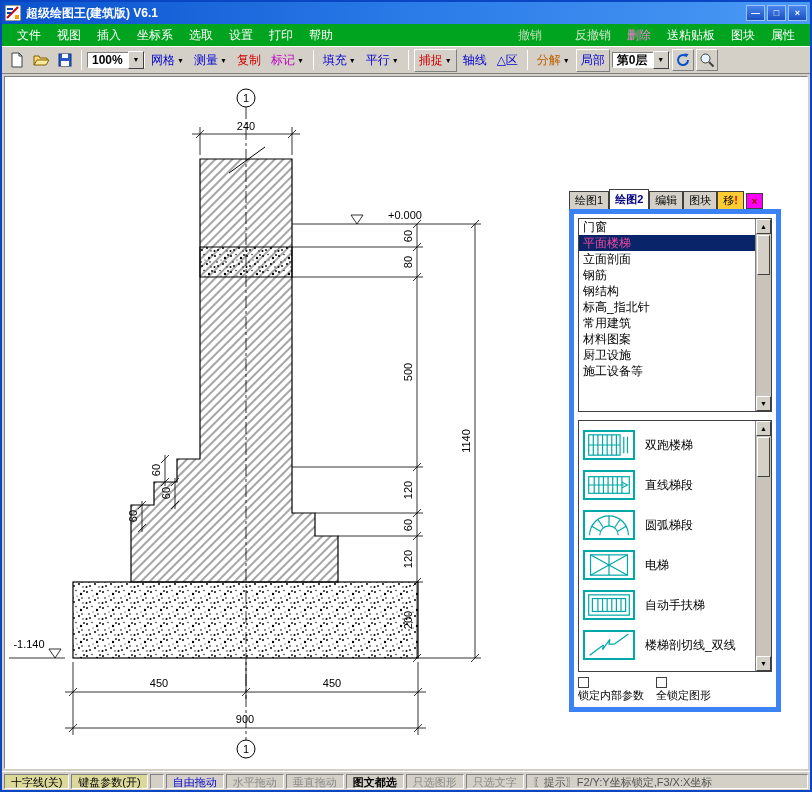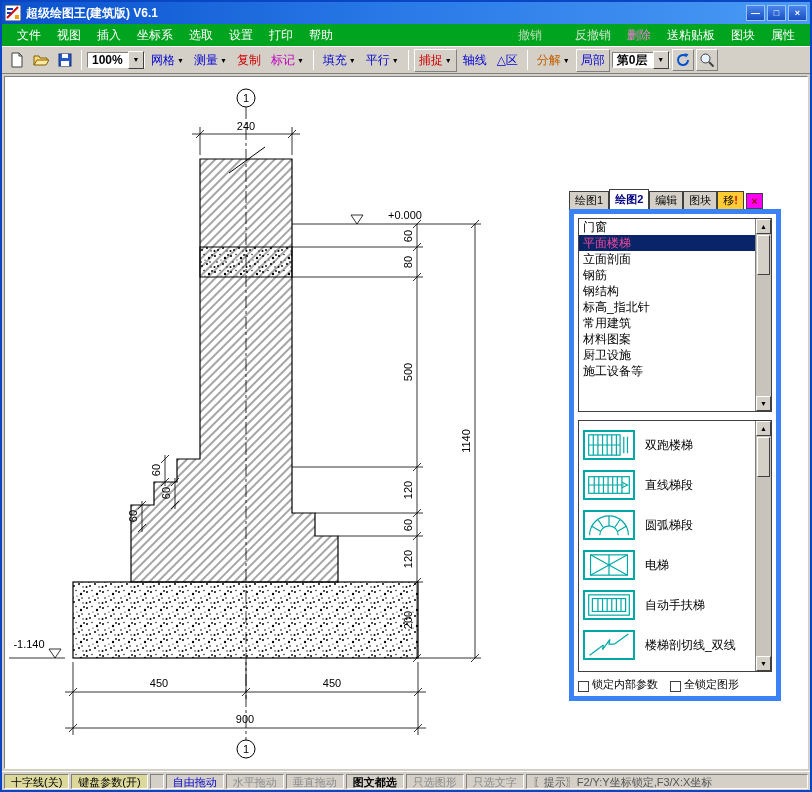--- a/index.html
+++ b/index.html
@@ -60,21 +60,21 @@
     display:flex;flex-direction:column;}
   .scroll-btn{height:15px;background:#d4d0c8;border:1px solid;border-color:#fff #404040 #404040 #fff;
     font-size:7px;text-align:center;line-height:13px;color:#000;flex:0 0 auto;}
   .scroll-thumb{height:40px;background:#d4d0c8;border:1px solid;border-color:#fff #404040 #404040 #fff;margin:1px;flex:0 0 auto;}
   .scroll-track{flex:1 1 auto;}
   .stair-list{position:relative;border:1px solid #404040;height:252px;margin-top:8px;padding:4px 18px 0 4px;background:#fff;}
   .stair-row{display:flex;align-items:center;height:40px;gap:10px;cursor:default;}
   .stair-icon{width:52px;height:30px;border:2px solid #00a8a8;background:#fff;display:flex;align-items:center;justify-content:center;flex:0 0 auto;}
   .stair-label{font-size:12px;white-space:nowrap;}
   .chk-row{display:flex;margin-top:5px;gap:12px;font-size:11px;align-items:center;}
-  .chk-item{display:flex;align-items:flex-end;}
+  .chk-item{display:flex;align-items:flex-start;flex-direction:column;}
   .chk{width:11px;height:11px;background:#fff;border:1px solid #404040;margin-right:3px;flex:0 0 auto;}
   
   .statusbar{height:19px;background:#d4d0c8;display:flex;align-items:center;gap:2px;padding:0 2px;
     font-size:11px;border-top:1px solid #fff;flex:0 0 auto;overflow:hidden;}
   .seg{height:15px;line-height:14px;padding:0 6px;border:1px solid;border-color:#808080 #fff #fff #808080;
     white-space:nowrap;overflow:hidden;flex:0 0 auto;cursor:default;}
   .seg.khaki{background:#dcd89a;color:#000;}
   .seg.blue{color:#0000d0;}
   .seg.gray{color:#8a8a8a;}
   .seg.black{color:#000;font-weight:bold;}

